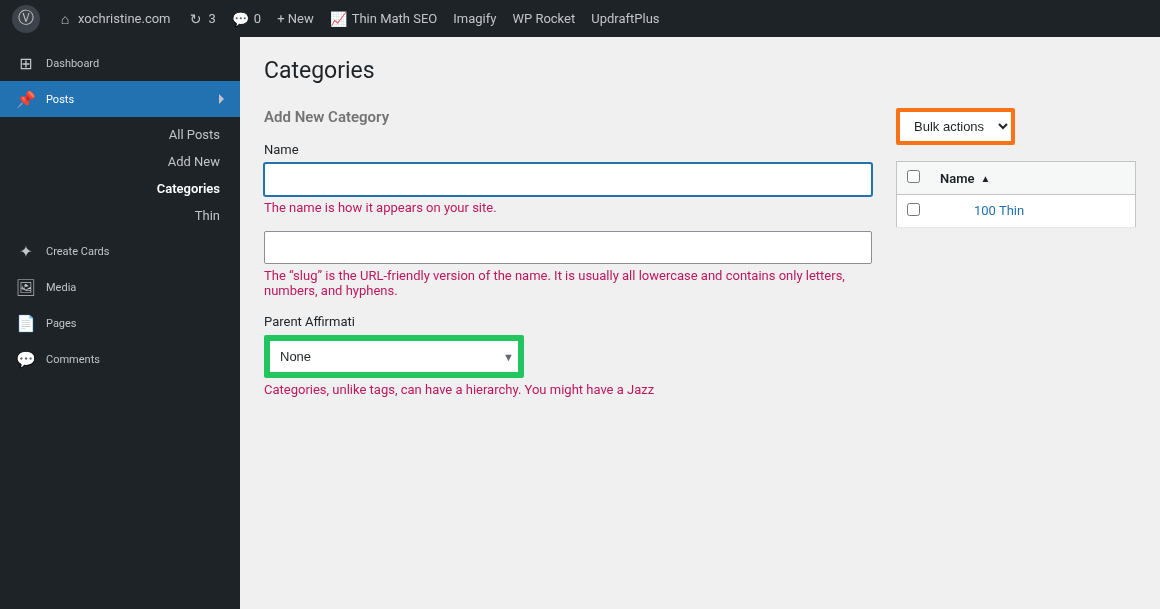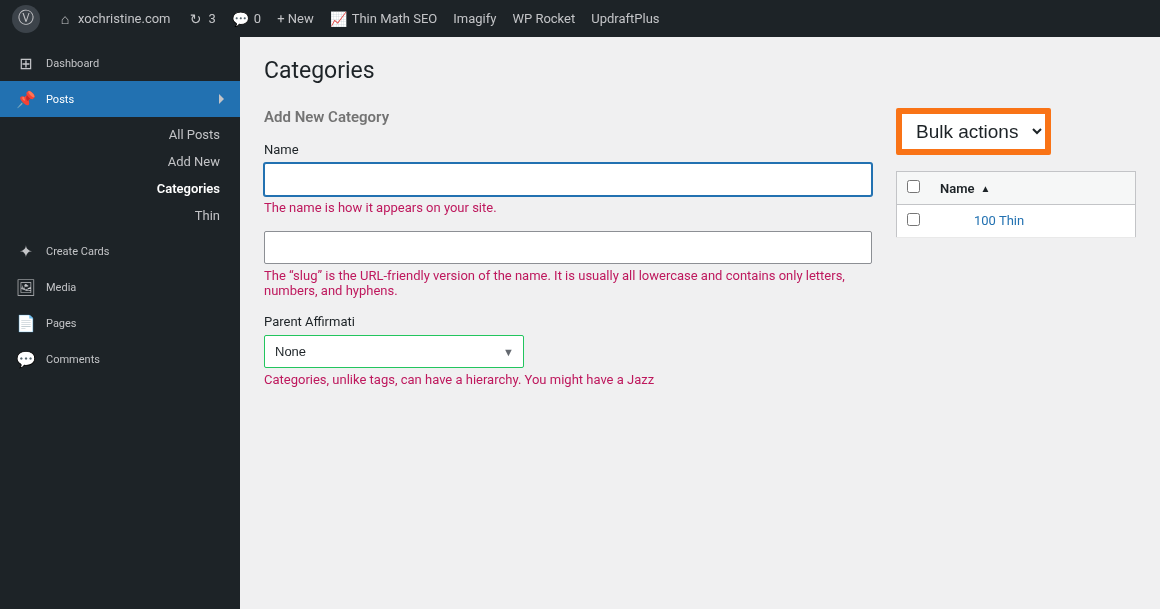--- a/index.html
+++ b/index.html
@@ -158,21 +158,21 @@
       max-width: 660px;
     }
 
     .form-select-wrapper {
       position: relative;
       max-width: 260px;
     }
     .form-select {
       width: 100%;
       padding: 8px 10px;
-      border: 1px solid #22c55e;
+      border: 6px solid #22c55e;
       border-radius: 2px;
       font-size: 13px;
       background: #fff;
       appearance: none;
       cursor: pointer;
       color: #1d2327;
       padding-right: 30px;
     }
     .form-select-arrow {
       position: absolute;
@@ -187,23 +187,23 @@
     
     .right-panel {}
     .bulk-actions-bar {
       display: flex;
       align-items: center;
       gap: 8px;
       margin-bottom: 16px;
     }
     .bulk-actions-select {
       padding: 6px 10px;
-      border: 6px solid #f97316;
+      border: 4px solid #f97316;
       border-radius: 2px;
-      font-size: 19px;
+      font-size: 13px;
       background: #fff;
       cursor: pointer;
       color: #1d2327;
     }
 
     .categories-table {
       width: 100%;
       background: #fff;
       border: 1px solid #c3c4c7;
       border-collapse: collapse;

